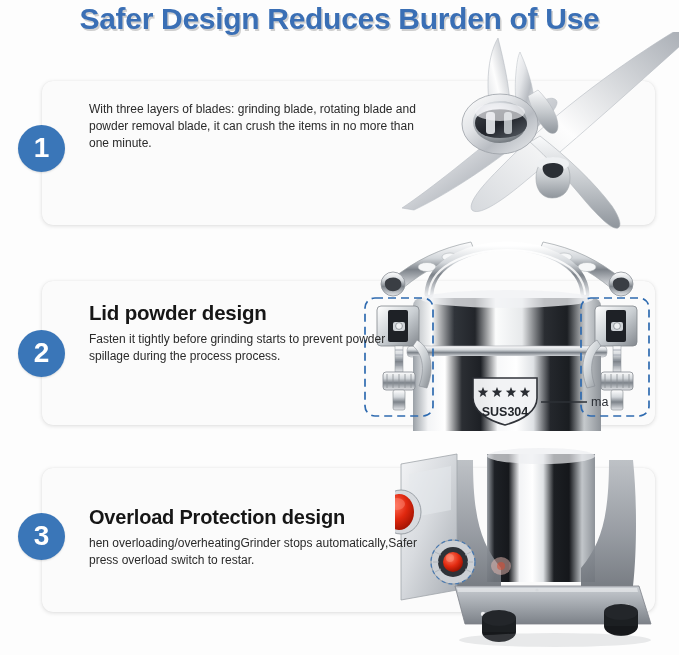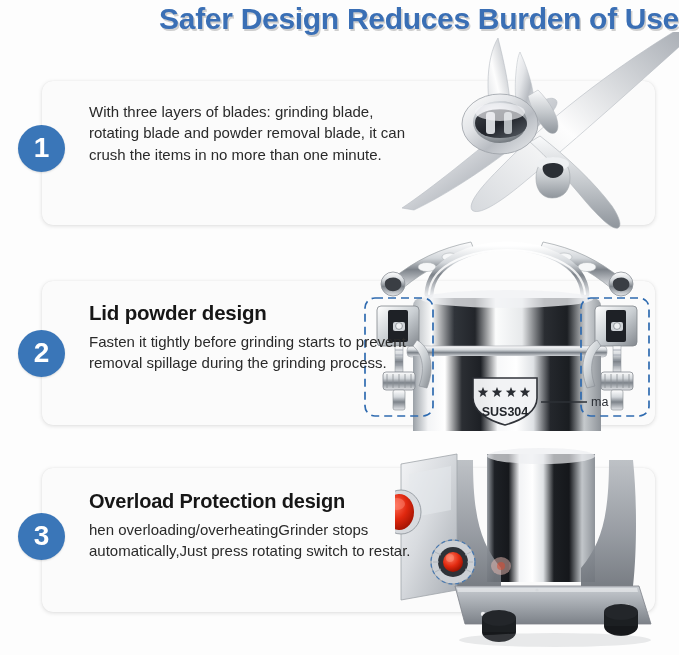--- a/index.html
+++ b/index.html
@@ -16,21 +16,21 @@
     position: relative;
     -webkit-font-smoothing: antialiased;
   }
 
   
   .page-title {
     position: absolute;
     top: 2px;
     left: 0;
     width: 679px;
-    text-align: right;
+    text-align: center;
     font-size: 30px;
     font-weight: bold;
     color: #3a6fb5;
     letter-spacing: -0.3px;
     text-shadow: 1.5px 1.5px 0 rgba(150,150,150,0.45);
     white-space: nowrap;
   }
 
   
   .card {
@@ -45,34 +45,34 @@
   .card-2 { top: 281px; height: 144px; }
   .card-3 { top: 468px; height: 144px; }
 
   .card-text {
     position: absolute;
     left: 47px;
     top: 20px;
     width: 330px;
     z-index: 6;
   }
-  .card-3 .card-text { top: 22px; }
+  .card-3 .card-text { top: 38px; }
 
   .card-heading {
     font-size: 20.5px;
     font-weight: bold;
     color: #161616;
     letter-spacing: -0.2px;
     margin-bottom: 6px;
     white-space: nowrap;
   }
   .card-3 .card-heading { font-size: 20px; }
 
   .card-body {
-    font-size: 15px;
+    font-size: 12px;
     line-height: 1.42;
     color: #2a2a2a;
   }
 
   
   .badge {
     position: absolute;
     left: 18px;
     width: 47px;
     height: 47px;
@@ -172,21 +172,21 @@
   </svg>
 </div>
 
 <div class="badge badge-1">
   <span>1</span>
 </div>
 
 <div class="card card-2">
   <div class="card-text">
     <div class="card-heading">Lid powder design</div>
-    <div class="card-body">Fasten it tightly before grinding starts to prevent removal spillage during the grinding process.</div>
+    <div class="card-body">Fasten it tightly before grinding starts to prevent powder spillage during the process process.</div>
   </div>
 </div>
 
 <div class="img-clip img-2">
   <svg width="305" height="195" viewBox="0 0 305 195" xmlns="http://www.w3.org/2000/svg">
     <defs>
       <linearGradient id="drumG" x1="0" y1="0" x2="1" y2="0">
         <stop offset="0%" stop-color="#9aa0a6"></stop>
         <stop offset="8%" stop-color="#f3f4f6"></stop>
         <stop offset="17%" stop-color="#ffffff"></stop>
@@ -312,21 +312,21 @@
   </svg>
 </div>
 
 <div class="badge badge-2">
   <span>2</span>
 </div>
 
 <div class="card card-3">
   <div class="card-text">
     <div class="card-heading">Overload Protection design</div>
-    <div class="card-body">hen overloading/overheatingGrinder stops automatically,Just press rotating switch to restar.</div>
+    <div class="card-body">hen overloading/overheatingGrinder stops automatically,Safer press overload switch to restar.</div>
   </div>
 </div>
 
 <div class="img-clip img-3">
   <svg width="284" height="210" viewBox="0 0 284 210" xmlns="http://www.w3.org/2000/svg">
     <defs>
       <linearGradient id="bodyDrum" x1="0" y1="0" x2="1" y2="0">
         <stop offset="0%" stop-color="#9ba0a6"></stop>
         <stop offset="7%" stop-color="#1e2126"></stop>
         <stop offset="20%" stop-color="#16181c"></stop>

